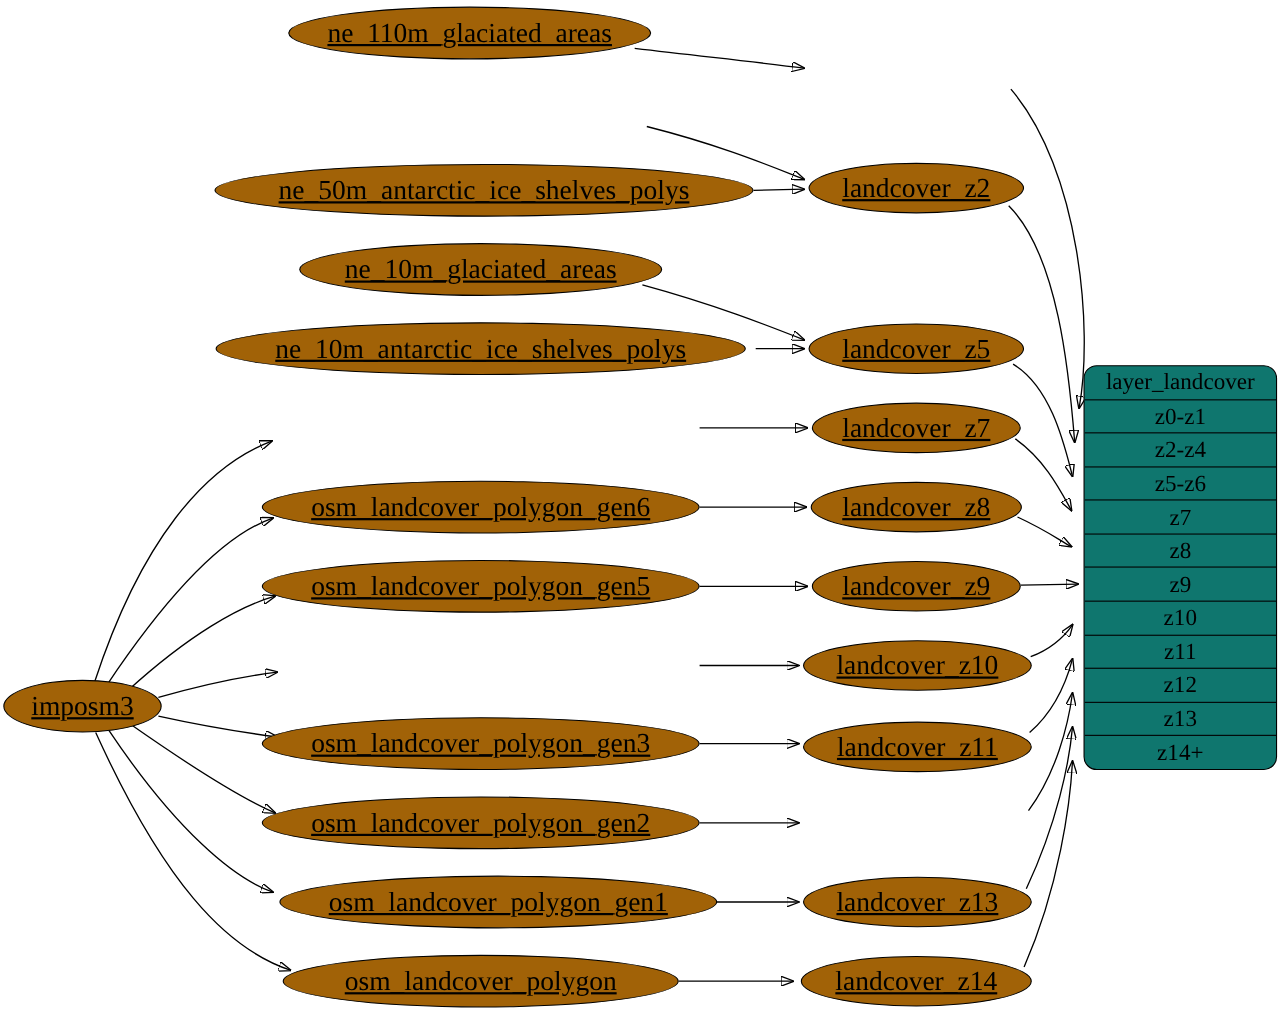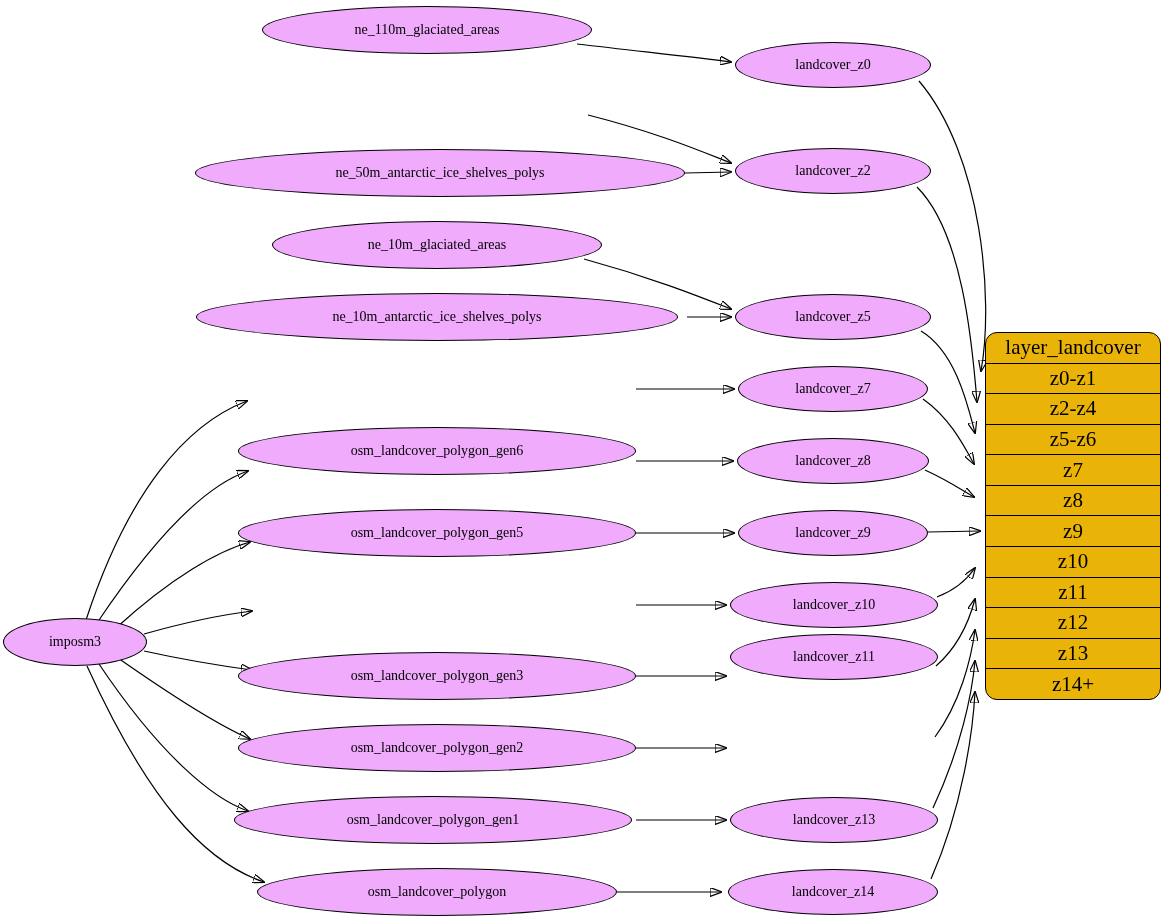--- a/index.html
+++ b/index.html
@@ -12,32 +12,33 @@
     overflow:hidden;
   }
   .edges{position:absolute;left:0;top:0;width:1165px;height:923px;}
   .edges path{stroke:#000;stroke-width:1.2;fill:none;}
   .node{
     position:absolute;
     box-sizing:border-box;
     display:flex;align-items:center;justify-content:center;
     border:1.3px solid #000;
     border-radius:50%;
-    background:#f0abfc;
-    font-size:14px;
+    background:#a16207;
+    font-size:25px;
     white-space:nowrap;
     line-height:1;
+    text-decoration:underline;
   }
   .rtable{
     position:absolute;
     box-sizing:border-box;
     left:985px;top:332px;width:176px;height:368px;
     border:1.5px solid #000;
     border-radius:12px;
-    background:#eab308;
+    background:#0f766e;
     display:flex;flex-direction:column;
     overflow:hidden;
     font-size:21px;
   }
   .trow{
     flex:1;
     display:flex;align-items:center;justify-content:center;
     border-top:1.2px solid #000;
     white-space:nowrap;
   }
@@ -90,35 +91,34 @@
     <path d="M 933,808 C 961,748 972,694 975,661" marker-end="url(#arrow)"></path>
     <path d="M 931,879 C 963,806 973,730 975,692" marker-end="url(#arrow)"></path>
   </svg>
 
   <div class="node" style="left:3px;top:618px;width:144px;height:48px;">imposm3</div>
 
   <div class="node" style="left:262px;top:6px;width:330px;height:48px;">ne_110m_glaciated_areas</div>
   <div class="node" style="left:195px;top:149px;width:490px;height:48px;">ne_50m_antarctic_ice_shelves_polys</div>
   <div class="node" style="left:272px;top:221px;width:330px;height:48px;">ne_10m_glaciated_areas</div>
   <div class="node" style="left:196px;top:293px;width:482px;height:48px;">ne_10m_antarctic_ice_shelves_polys</div>
-  <div class="node" style="left:238px;top:427px;width:398px;height:48px;">osm_landcover_polygon_gen6</div>
+  <div class="node" style="left:238px;top:437px;width:398px;height:48px;">osm_landcover_polygon_gen6</div>
   <div class="node" style="left:238px;top:509px;width:398px;height:48px;">osm_landcover_polygon_gen5</div>
   <div class="node" style="left:238px;top:652px;width:398px;height:48px;">osm_landcover_polygon_gen3</div>
   <div class="node" style="left:238px;top:724px;width:398px;height:48px;text-align:center;">osm_landcover_polygon_gen2</div>
-  <div class="node" style="left:234px;top:796px;width:398px;height:48px;">osm_landcover_polygon_gen1</div>
+  <div class="node" style="left:254px;top:796px;width:398px;height:48px;">osm_landcover_polygon_gen1</div>
   <div class="node" style="left:257px;top:868px;width:360px;height:48px;text-align:right;">osm_landcover_polygon</div>
 
-  <div class="node" style="left:735px;top:42px;width:196px;height:46px;">landcover_z0</div>
   <div class="node" style="left:735px;top:148px;width:196px;height:46px;">landcover_z2</div>
   <div class="node" style="left:735px;top:294px;width:196px;height:46px;">landcover_z5</div>
   <div class="node" style="left:738px;top:366px;width:190px;height:46px;">landcover_z7</div>
   <div class="node" style="left:737px;top:438px;width:192px;height:46px;">landcover_z8</div>
   <div class="node" style="left:738px;top:510px;width:190px;height:46px;">landcover_z9</div>
   <div class="node" style="left:730px;top:582px;width:208px;height:46px;">landcover_z10</div>
-  <div class="node" style="left:730px;top:634px;width:208px;height:46px;">landcover_z11</div>
+  <div class="node" style="left:730px;top:656px;width:208px;height:46px;">landcover_z11</div>
   <div class="node" style="left:730px;top:797px;width:208px;height:46px;">landcover_z13</div>
   <div class="node" style="left:728px;top:869px;width:210px;height:46px;">landcover_z14</div>
 
   <div class="rtable">
     <div class="trow">layer_landcover</div>
     <div class="trow">z0-z1</div>
     <div class="trow">z2-z4</div>
     <div class="trow">z5-z6</div>
     <div class="trow">z7</div>
     <div class="trow">z8</div>

